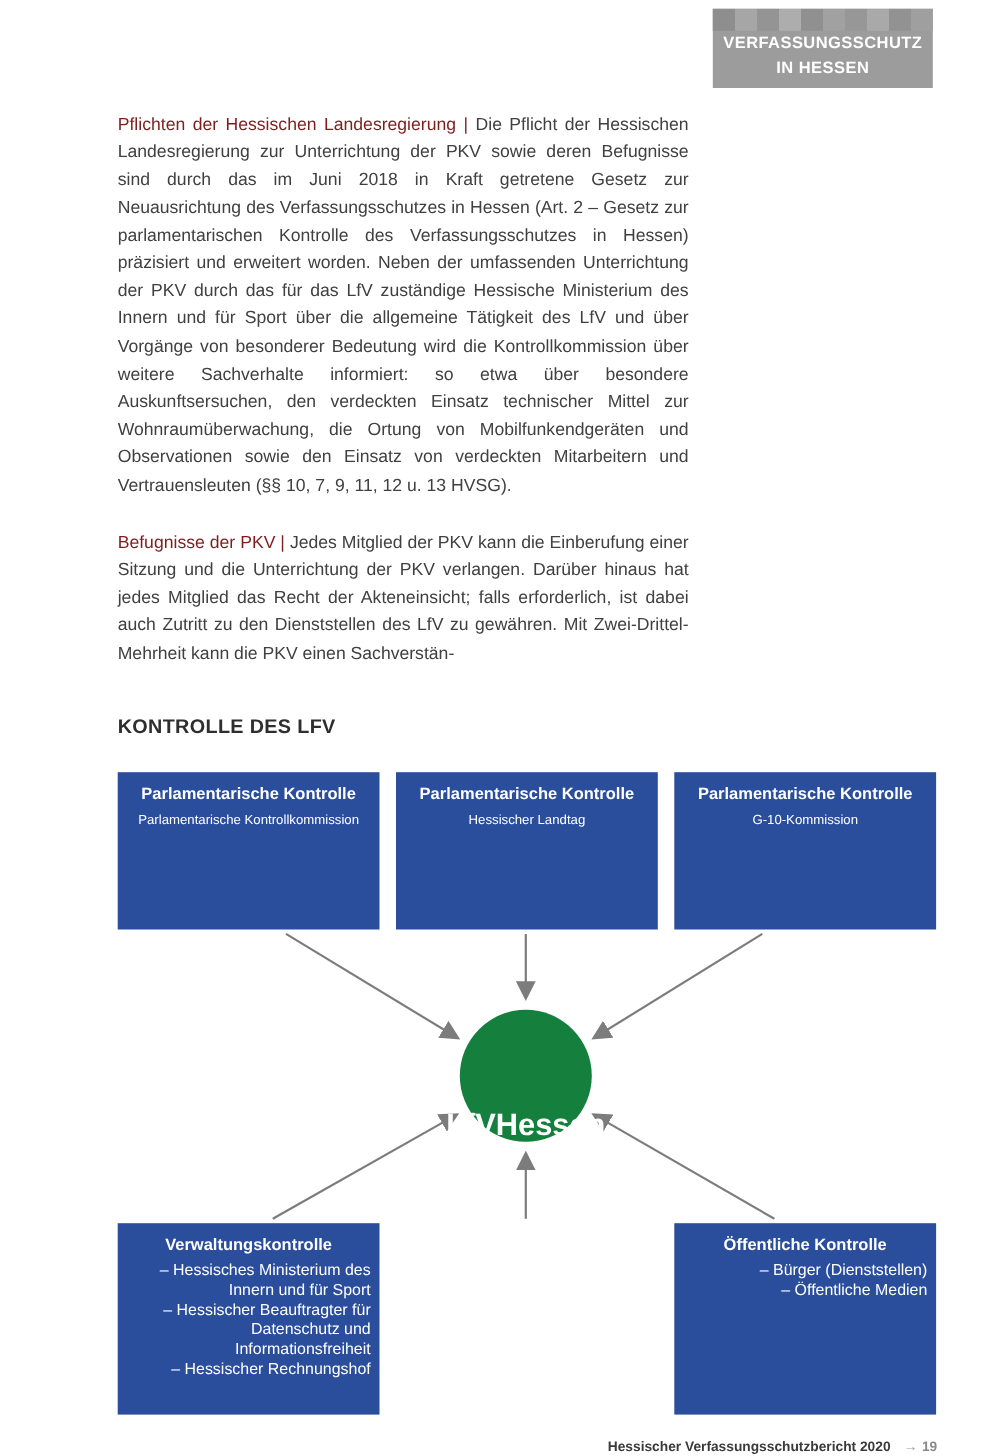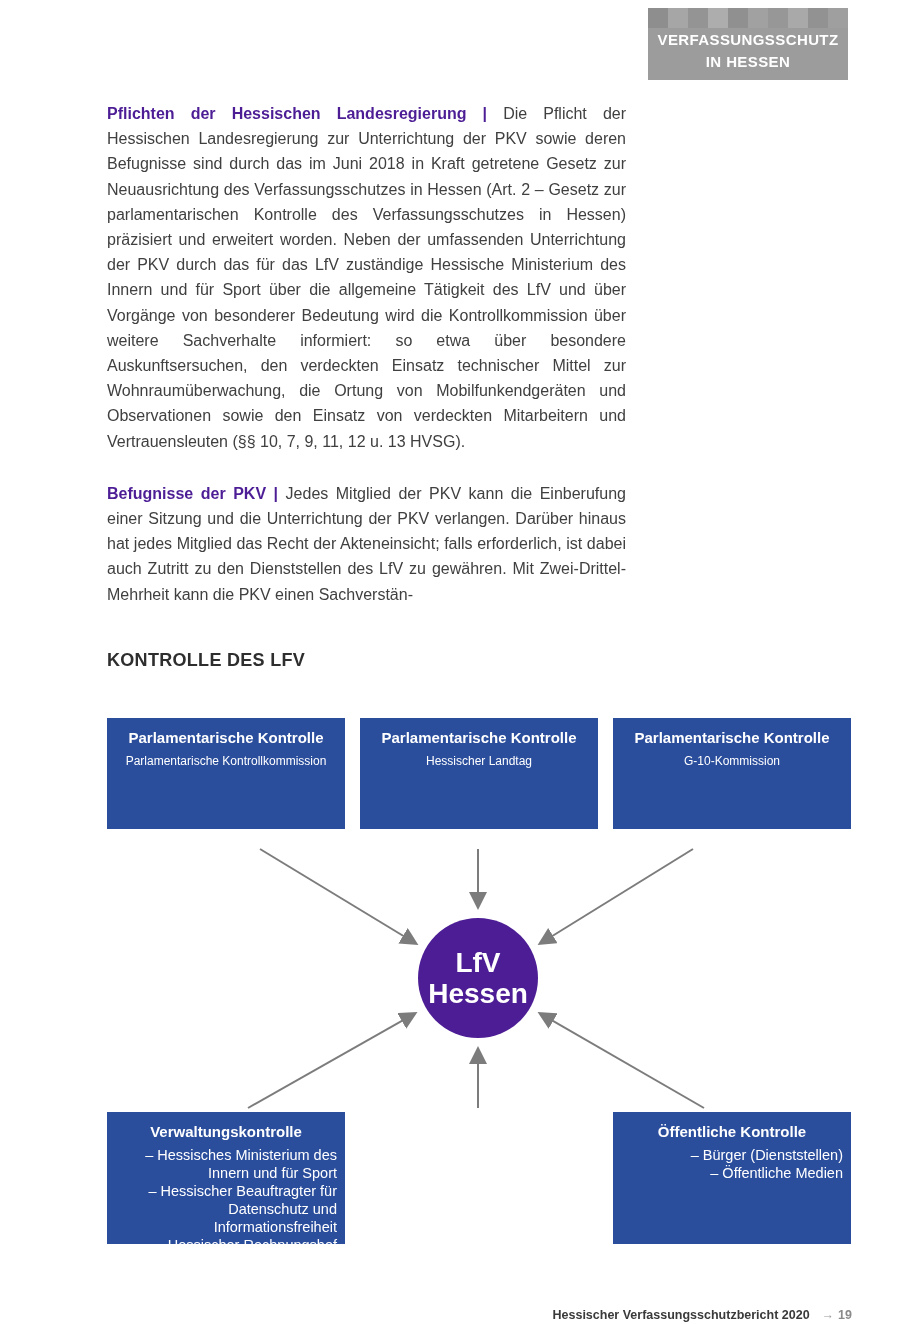--- a/index.html
+++ b/index.html
@@ -45,21 +45,21 @@
     left: 107px; top: 101px;
     width: 519px;
   }
   .para {
     margin: 0 0 27px 0;
     font-size: 16px;
     line-height: 25.2px;
     text-align: justify;
     color: #404040;
   }
-  .lead { color: #4c1d95; font-weight: bold; }
+  .lead { color: #7f1d1d; font-weight: normal; }
 
   
   .section-title {
     position: absolute;
     left: 107px; top: 650px;
     margin: 0;
     font-size: 18px;
     font-weight: bold;
     letter-spacing: 0.3px;
     color: #2e2e2e;
@@ -75,22 +75,22 @@
   .arrows line { stroke: #7c7c7c; stroke-width: 2; marker-end: url(#ah); }
 
   .dbox {
     position: absolute;
     width: 238px;
     background: #2a4d9c;
     color: #ffffff;
     text-align: center;
     box-sizing: border-box;
   }
-  .dbox.top { top: 0; height: 111px; margin-top: 16px; }
-  .dbox.bottom { top: 410px; height: 132px; }
+  .dbox.top { top: 0; height: 143px; }
+  .dbox.bottom { top: 410px; height: 174px; }
   .dbox.pos-0 { left: 0; }
   .dbox.pos-1 { left: 253px; }
   .dbox.pos-2 { left: 506px; }
   .box-title {
     font-weight: bold;
     font-size: 15px;
     padding-top: 11px;
     margin-bottom: 5px;
   }
   .box-sub {
@@ -104,25 +104,25 @@
     line-height: 18px;
     padding: 1px 8px 0 13px;
   }
   .box-item { padding-left: 12px; text-indent: -12px; }
 
   .circle {
     position: absolute;
     left: 311px; top: 216px;
     width: 120px; height: 120px;
     border-radius: 50%;
-    background: #4c1d95;
+    background: #15803d;
     color: #ffffff;
     display: flex;
-    flex-direction: column;
-    align-items: center;
+    flex-direction: row;
+    align-items: flex-end;
     justify-content: center;
     font-weight: bold;
     font-size: 28px;
     line-height: 31px;
   }
 
   
   .footer {
     position: absolute;
     left: 0; right: 48px; top: 1281px;

